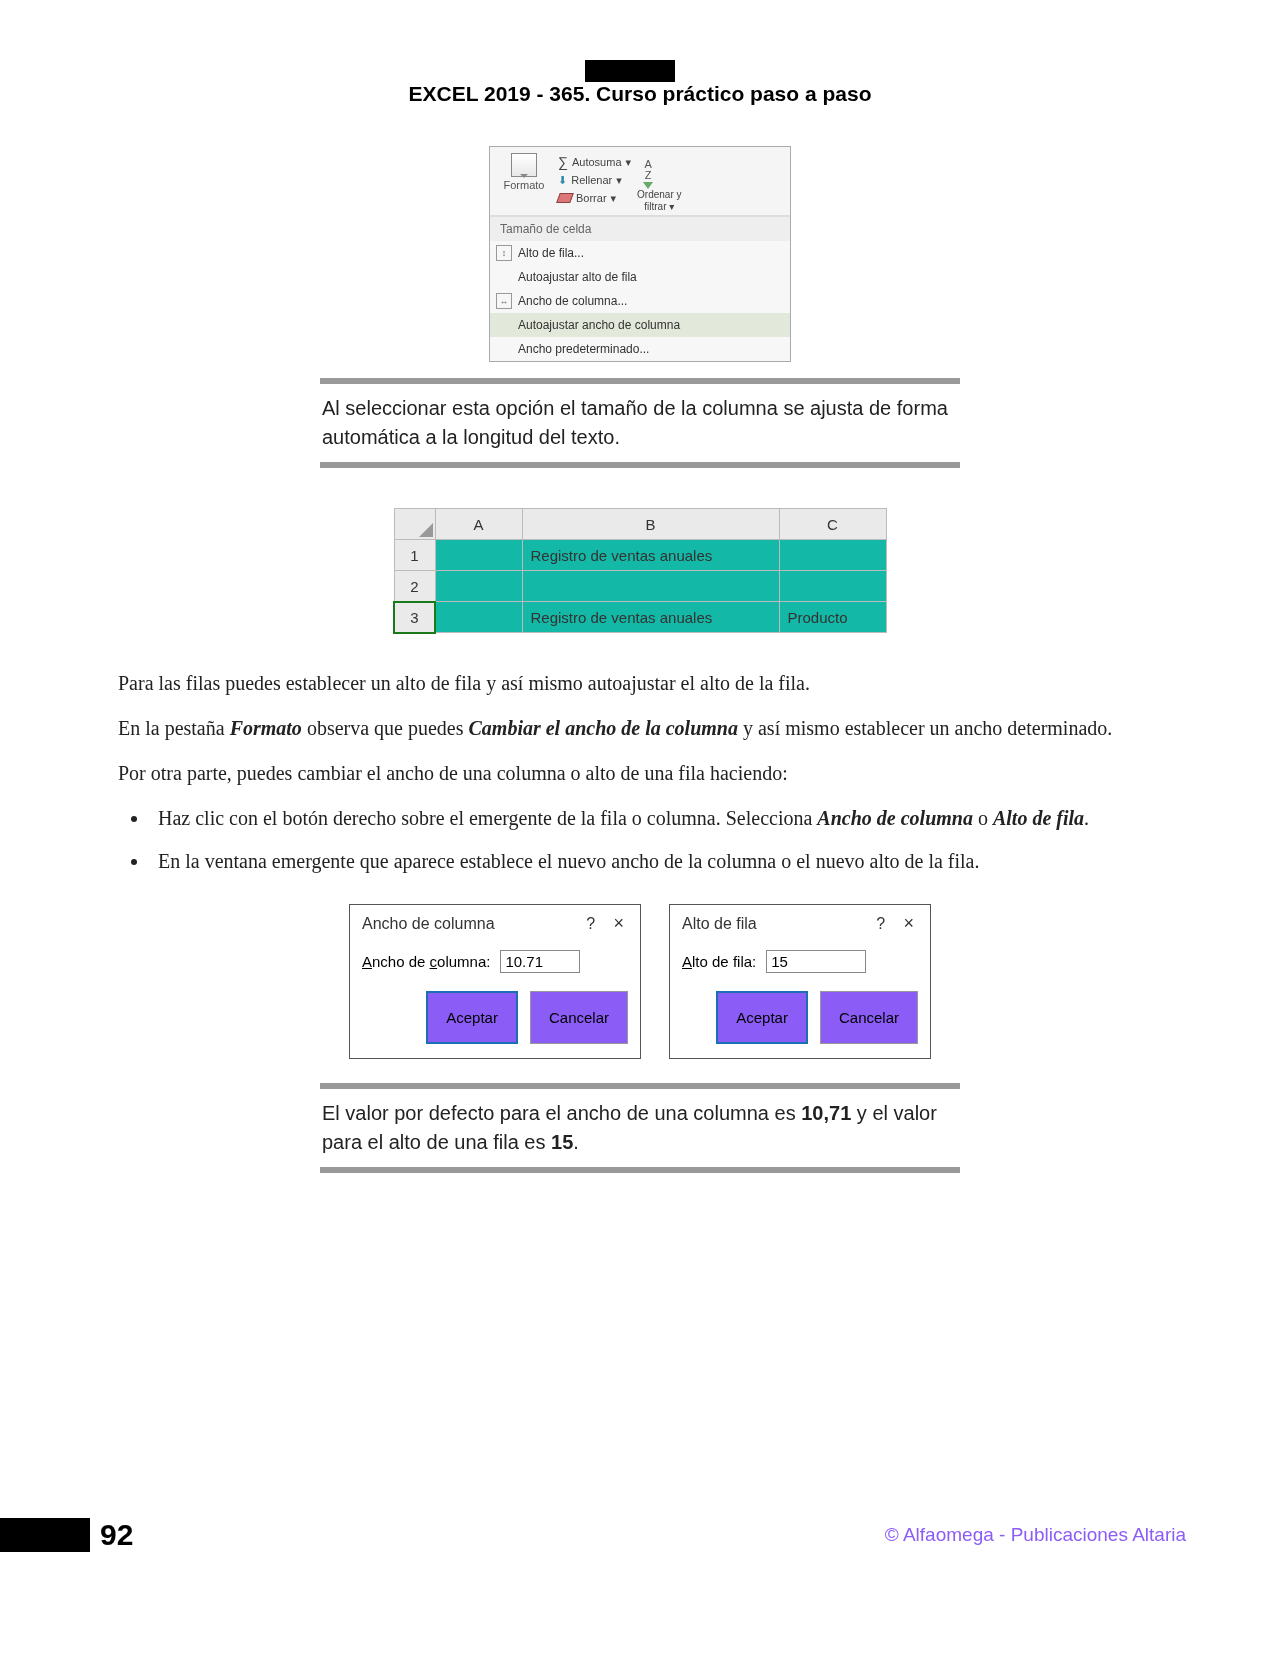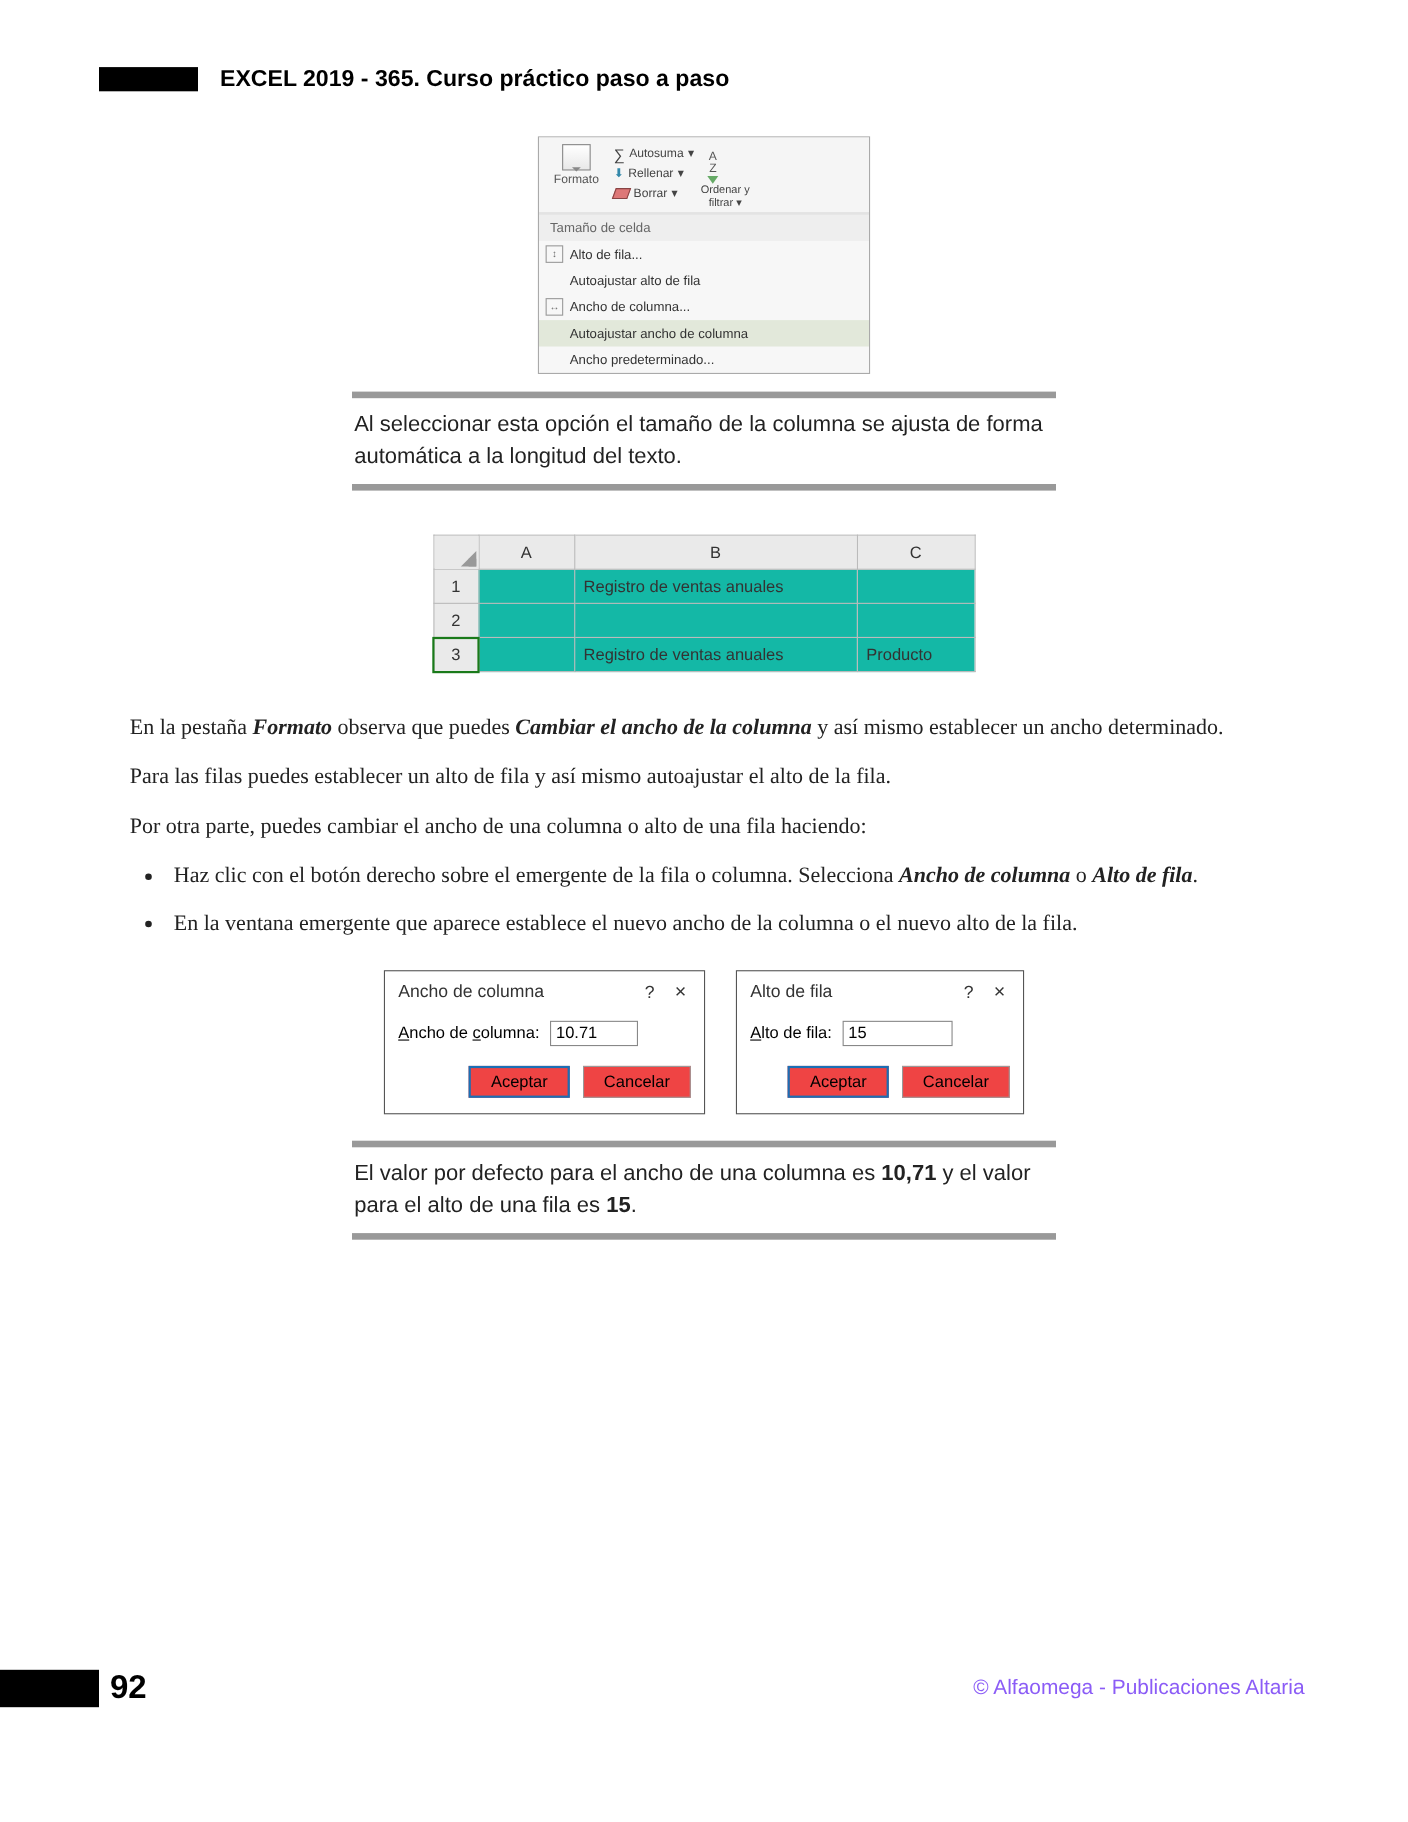--- a/index.html
+++ b/index.html
@@ -12,20 +12,21 @@
   .page {
     padding: 60px 90px 40px 90px;
     position: relative;
     min-height: 1590px;
     box-sizing: border-box;
   }
   .header-bar {
     display: flex;
     align-items: center;
     margin-bottom: 40px;
+    flex-direction: column;
   }
   .black-block-h {
     width: 90px;
     height: 22px;
     background: #000;
     margin-right: 20px;
   }
   .header-title {
     font-family: Arial, Helvetica, sans-serif;
     font-weight: bold;
@@ -238,22 +239,22 @@
   }
   .dlg-btns {
     display: flex;
     justify-content: flex-end;
     gap: 12px;
     padding: 6px 12px 14px 12px;
   }
   .dlg-btns button {
     font-family: inherit;
     font-size: 15px;
-    padding: 4px 18px;
-    background: #ef4444;
+    padding: 16px 18px;
+    background: #8b5cf6;
     border: 1px solid #999;
   }
   .dlg-btns button.primary {
     border: 2px solid #1a6fb5;
   }
   .footer {
     position: absolute;
     bottom: 38px;
     left: 0;
     right: 4px;
@@ -356,24 +357,24 @@
     </tr>
     <tr>
       <td class="rownum sel">3</td>
       <td></td>
       <td>Registro de ventas anuales</td>
       <td>Producto</td>
     </tr>
   </tbody>
     </table>
 
+  <p class="body-p indent">Para las filas puedes establecer un alto de fila y así mismo autoajustar el alto de la fila.</p>
   <p class="body-p indent">
     <span>En la pestaña </span><b><i>Formato</i></b><span> observa que puedes </span><b><i>Cambiar el ancho de la columna</i></b><span> y así mismo establecer un ancho determinado.</span>
   </p>
-  <p class="body-p indent">Para las filas puedes establecer un alto de fila y así mismo autoajustar el alto de la fila.</p>
   <p class="body-p indent">Por otra parte, puedes cambiar el ancho de una columna o alto de una fila haciendo:</p>
 
   <ul class="body-list">
     <li>
       <span>Haz clic con el botón derecho sobre el emergente de la fila o columna. Selecciona </span><b><i>Ancho de columna</i></b><span> o </span><b><i>Alto de fila</i></b><span>.</span>
     </li>
     <li>En la ventana emergente que aparece establece el nuevo ancho de la columna o el nuevo alto de la fila.</li>
   </ul>
 
   <div class="dlg-row">

